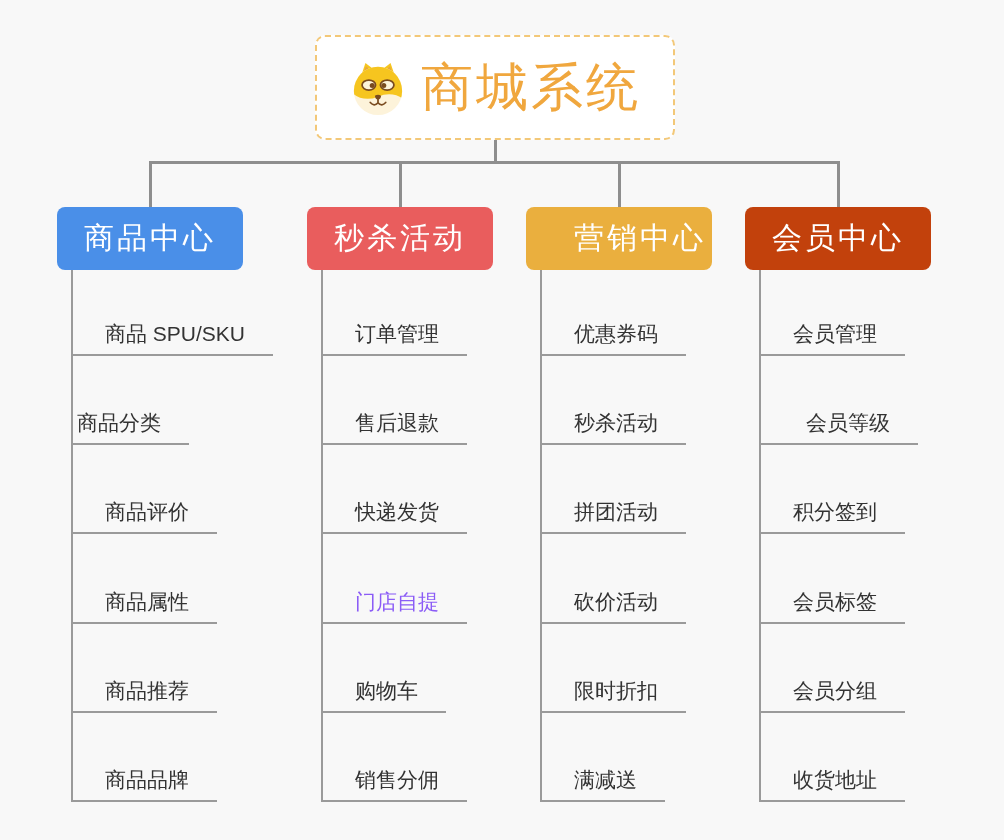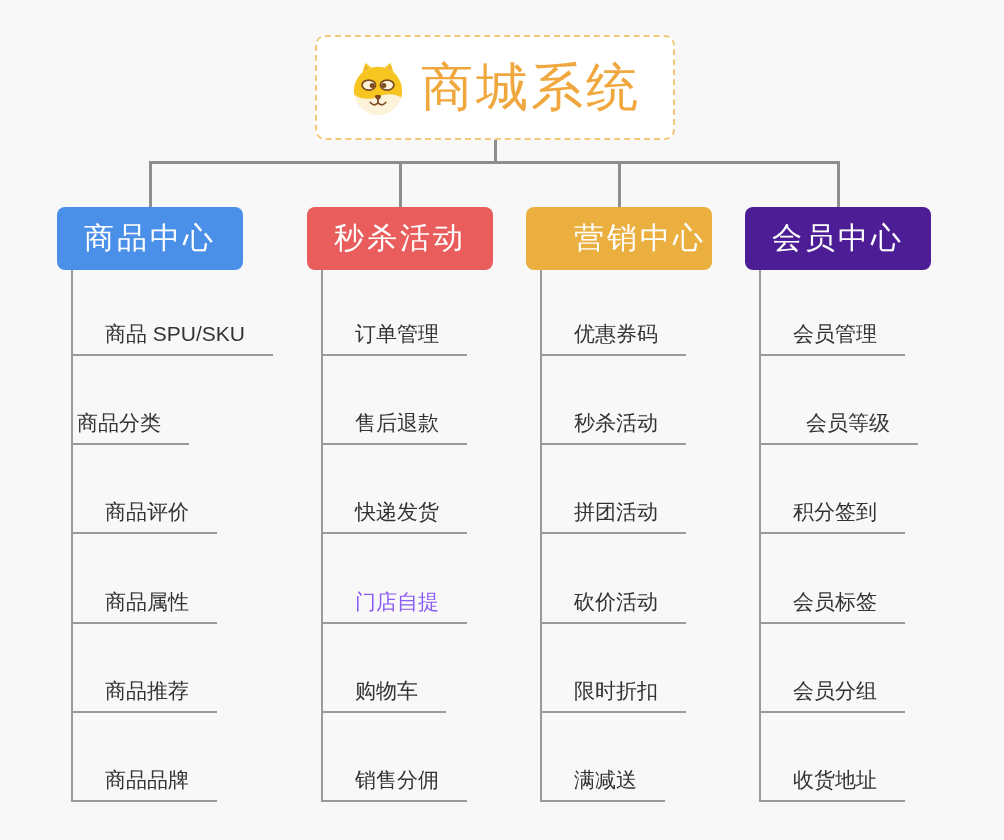--- a/index.html
+++ b/index.html
@@ -151,21 +151,21 @@
       <div class="branch-box" style="left: 526px; background: rgb(234, 175, 62); padding-left: 42px;">
         <span>营销中心</span>
       </div>
       <div class="trunk" style="left: 540px; top: 270px; height: 532px; background: rgb(154, 154, 154);"></div>
       <div class="leaf" style="left: 540px; top: 319px; color: rgb(51, 51, 51); border-bottom-color: rgb(154, 154, 154);">优惠券码</div>
       <div class="leaf" style="left: 540px; top: 408px; color: rgb(51, 51, 51); border-bottom-color: rgb(154, 154, 154);">秒杀活动</div>
       <div class="leaf" style="left: 540px; top: 497px; color: rgb(51, 51, 51); border-bottom-color: rgb(154, 154, 154);">拼团活动</div>
       <div class="leaf" style="left: 540px; top: 587px; color: rgb(51, 51, 51); border-bottom-color: rgb(154, 154, 154);">砍价活动</div>
       <div class="leaf" style="left: 540px; top: 676px; color: rgb(51, 51, 51); border-bottom-color: rgb(154, 154, 154);">限时折扣</div>
       <div class="leaf" style="left: 540px; top: 765px; color: rgb(51, 51, 51); border-bottom-color: rgb(154, 154, 154);">满减送</div>
-      <div class="branch-box" style="left: 745px; background: #4c1d95; text-align: center;">
+      <div class="branch-box" style="left: 745px; background: #c2410c; text-align: center;">
         <span>会员中心</span>
       </div>
       <div class="trunk" style="left: 759px; top: 270px; height: 532px; background: rgb(154, 154, 154);"></div>
       <div class="leaf" style="left: 759px; top: 319px; color: rgb(51, 51, 51); border-bottom-color: rgb(154, 154, 154);">会员管理</div>
       <div class="leaf" style="left: 759px; top: 408px; color: rgb(51, 51, 51); border-bottom-color: rgb(154, 154, 154); padding-left: 47px;">会员等级</div>
       <div class="leaf" style="left: 759px; top: 497px; color: rgb(51, 51, 51); border-bottom-color: rgb(154, 154, 154);">积分签到</div>
       <div class="leaf" style="left: 759px; top: 587px; color: rgb(51, 51, 51); border-bottom-color: rgb(154, 154, 154);">会员标签</div>
       <div class="leaf" style="left: 759px; top: 676px; color: rgb(51, 51, 51); border-bottom-color: rgb(154, 154, 154);">会员分组</div>
       <div class="leaf" style="left: 759px; top: 765px; color: rgb(51, 51, 51); border-bottom-color: rgb(154, 154, 154);">收货地址</div>
     </div>

